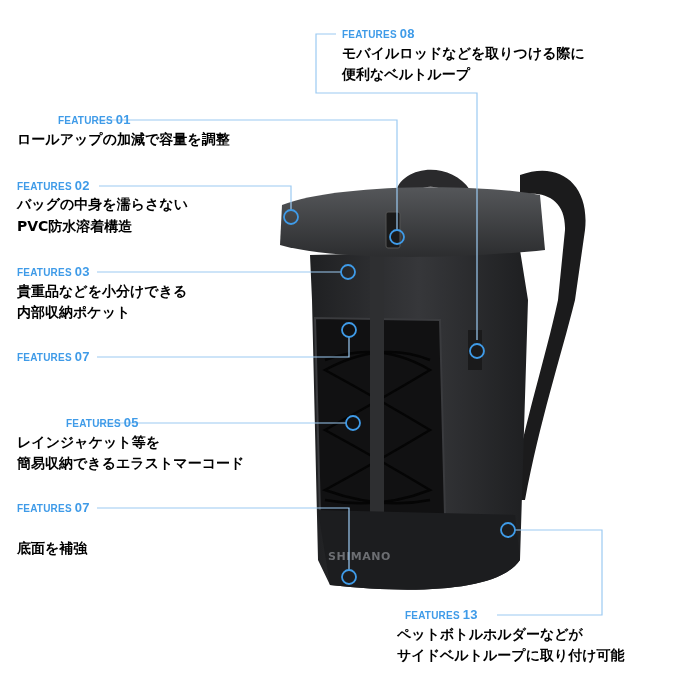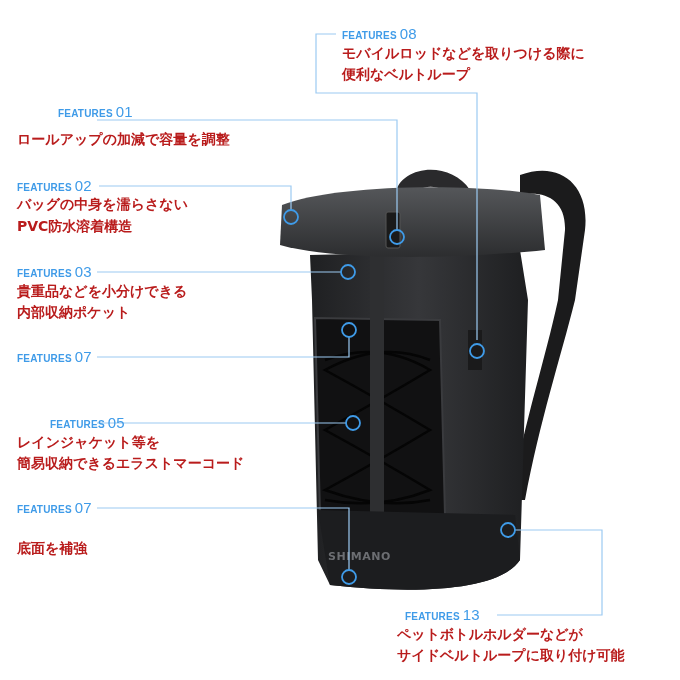--- a/index.html
+++ b/index.html
@@ -1,20 +1,20 @@
 <!DOCTYPE html>
 <html><head>
 <meta charset="utf-8">
 <style>
   html, body { margin:0; padding:0; background:#ffffff; }
   body { width:680px; height:680px; position:relative; overflow:hidden; font-family:"DejaVu Sans","Liberation Sans",sans-serif; }
   .stage { position:absolute; left:0; top:0; width:680px; height:680px; }
   .feat-tag { position:absolute; font-family:"Liberation Sans","DejaVu Sans",sans-serif; font-weight:700; font-size:10px; color:#3f9be8; letter-spacing:0.2px; white-space:nowrap; line-height:12px; }
-  .feat-tag .num { font-size:15px; font-weight:400; margin-left:3px; }
-  .feat-text { position:absolute; font-weight:700; font-size:14px; color:#b91c1c; line-height:21px; white-space:nowrap; }
+  .feat-tag .num { font-size:13px; font-weight:700; margin-left:3px; }
+  .feat-text { position:absolute; font-weight:700; font-size:14px; color:#000000; line-height:21px; white-space:nowrap; }
   svg.lines { position:absolute; left:0; top:0; }
 </style>
 </head>
 <body>
 
 <div class="stage">
 
   <svg class="lines" width="680" height="680" viewBox="0 0 680 680">
     <defs>
       <linearGradient id="body" x1="0" x2="1" y1="0" y2="0">
@@ -81,34 +81,34 @@
       <circle cx="353" cy="423" r="7"></circle>
       <circle cx="349" cy="577" r="7"></circle>
       <circle cx="508" cy="530" r="7"></circle>
     </g>
   </svg>
 
   <div class="feat-tag" style="left:342px;top:28px;"><span>FEATURES</span><span class="num">08</span></div>
   <div class="feat-text" style="left:342px;top:43px;">モバイルロッドなどを取りつける際に</div>
   <div class="feat-text" style="left:342px;top:64px;">便利なベルトループ</div>
 
-  <div class="feat-tag" style="left:17px;top:106px;padding-left:41px;"><span>FEATURES</span><span class="num">01</span></div>
+  <div class="feat-tag" style="left:17px;top:114px;padding-left:41px;"><span>FEATURES</span><span class="num">01</span></div>
   <div class="feat-text" style="left:17px;top:129px;">ロールアップの加減で容量を調整</div>
 
   <div class="feat-tag" style="left:5px;top:180px;padding-left:12px;"><span>FEATURES</span><span class="num">02</span></div>
   <div class="feat-text" style="left:17px;top:194px;">バッグの中身を濡らさない</div>
   <div class="feat-text" style="left:17px;top:216px;">PVC防水溶着構造</div>
 
   <div class="feat-tag" style="left:17px;top:266px;"><span>FEATURES</span><span class="num">03</span></div>
   <div class="feat-text" style="left:17px;top:281px;">貴重品などを小分けできる</div>
   <div class="feat-text" style="left:17px;top:302px;">内部収納ポケット</div>
 
   <div class="feat-tag" style="left:17px;top:351px;"><span>FEATURES</span><span class="num">07</span></div>
 
-  <div class="feat-tag" style="left:4px;top:417px;padding-left:46px;"><span>FEATURES</span><span class="num">05</span></div>
+  <div class="feat-tag" style="left:20px;top:417px;padding-left:46px;"><span>FEATURES</span><span class="num">05</span></div>
   <div class="feat-text" style="left:17px;top:432px;">レインジャケット等を</div>
   <div class="feat-text" style="left:17px;top:453px;">簡易収納できるエラストマーコード</div>
 
   <div class="feat-tag" style="left:17px;top:502px;"><span>FEATURES</span><span class="num">07</span></div>
   <div class="feat-text" style="left:17px;top:538px;">底面を補強</div>
 
   <div class="feat-tag" style="left:397px;top:609px;padding-left:8px;"><span>FEATURES</span><span class="num">13</span></div>
   <div class="feat-text" style="left:397px;top:624px;">ペットボトルホルダーなどが</div>
   <div class="feat-text" style="left:397px;top:645px;">サイドベルトループに取り付け可能</div>
 

